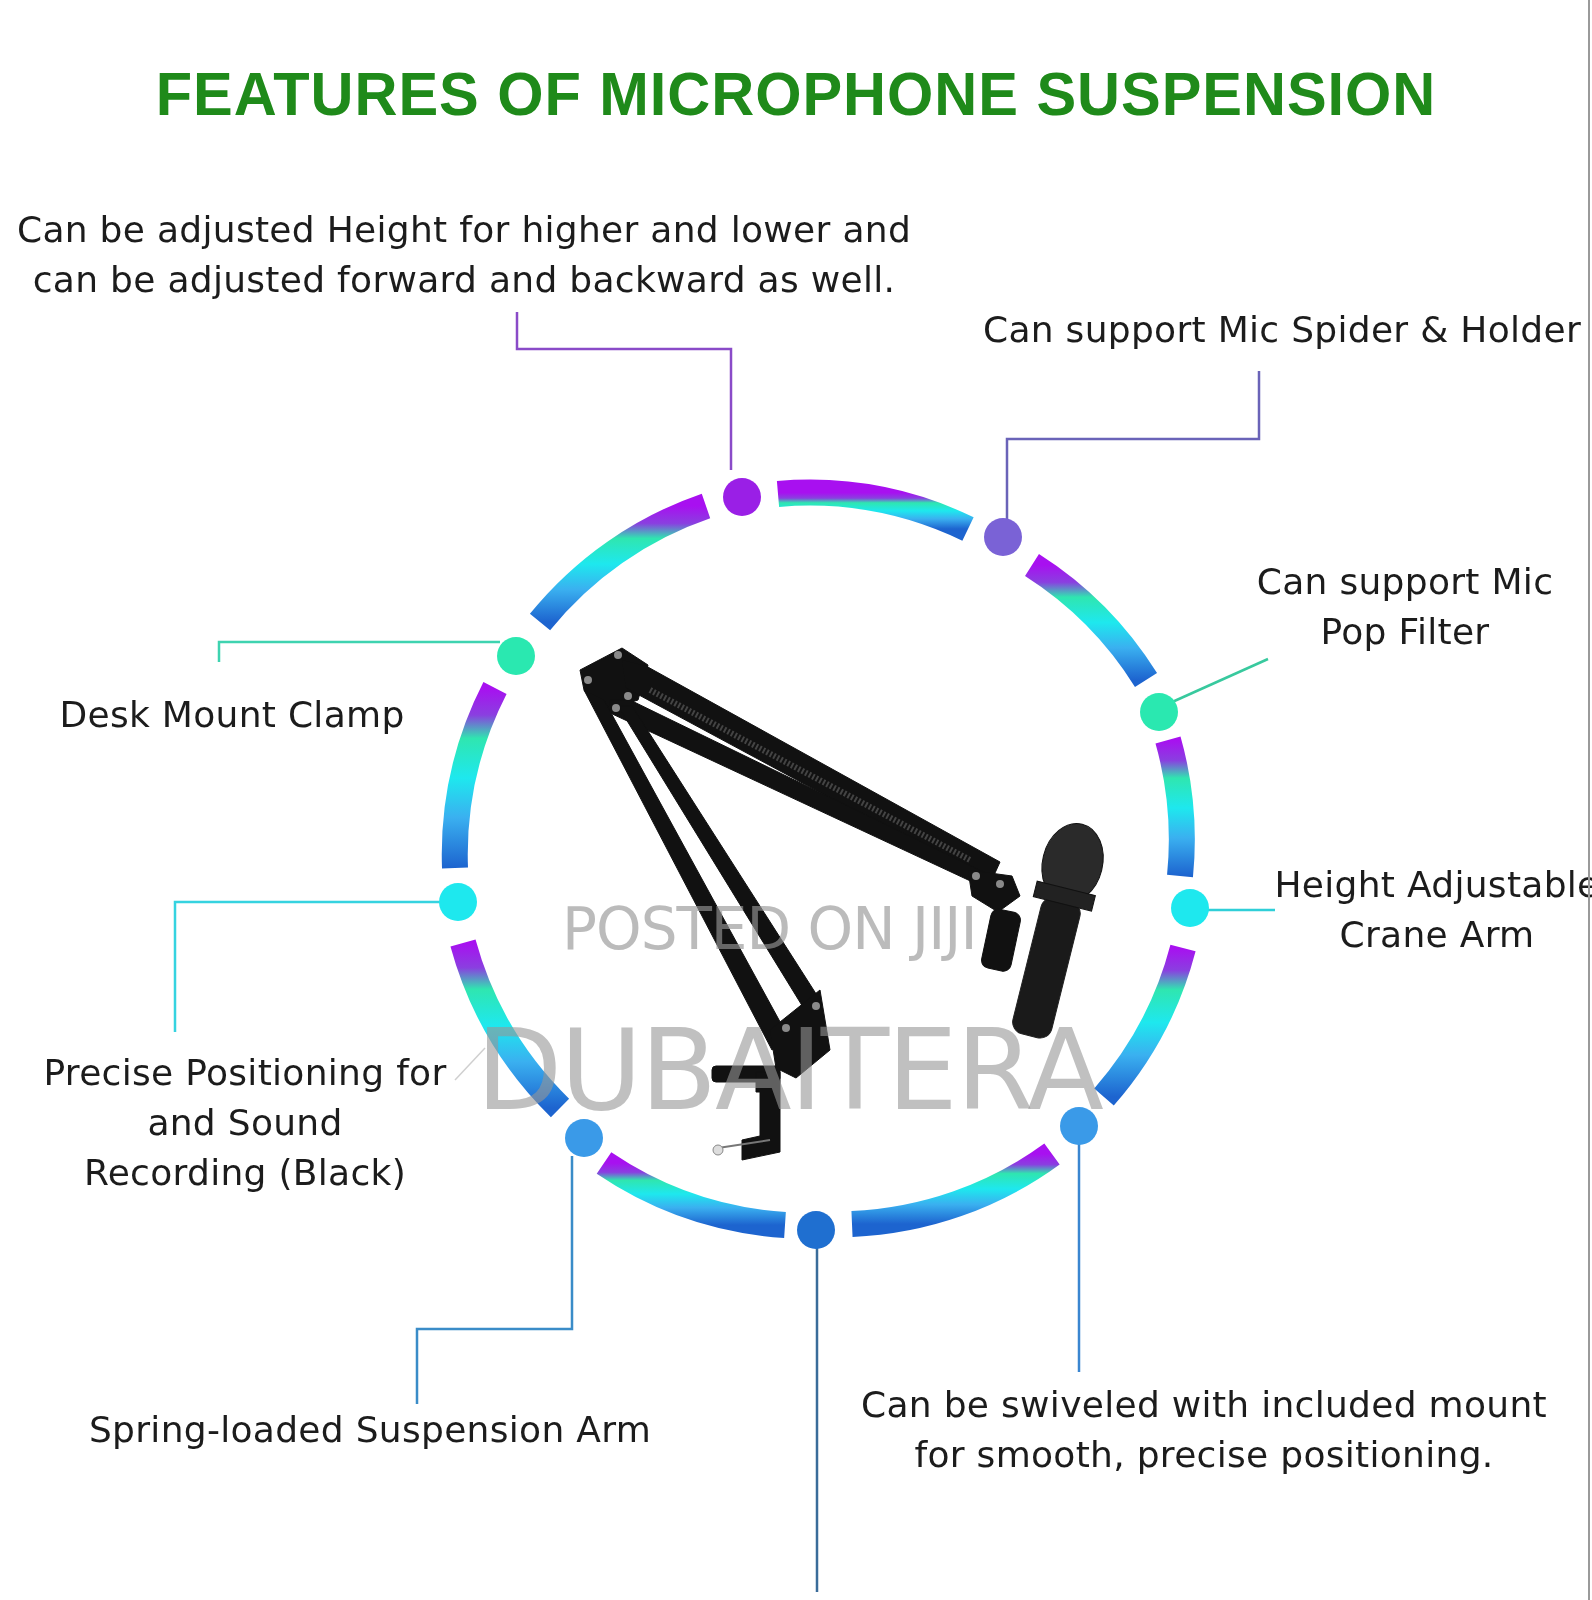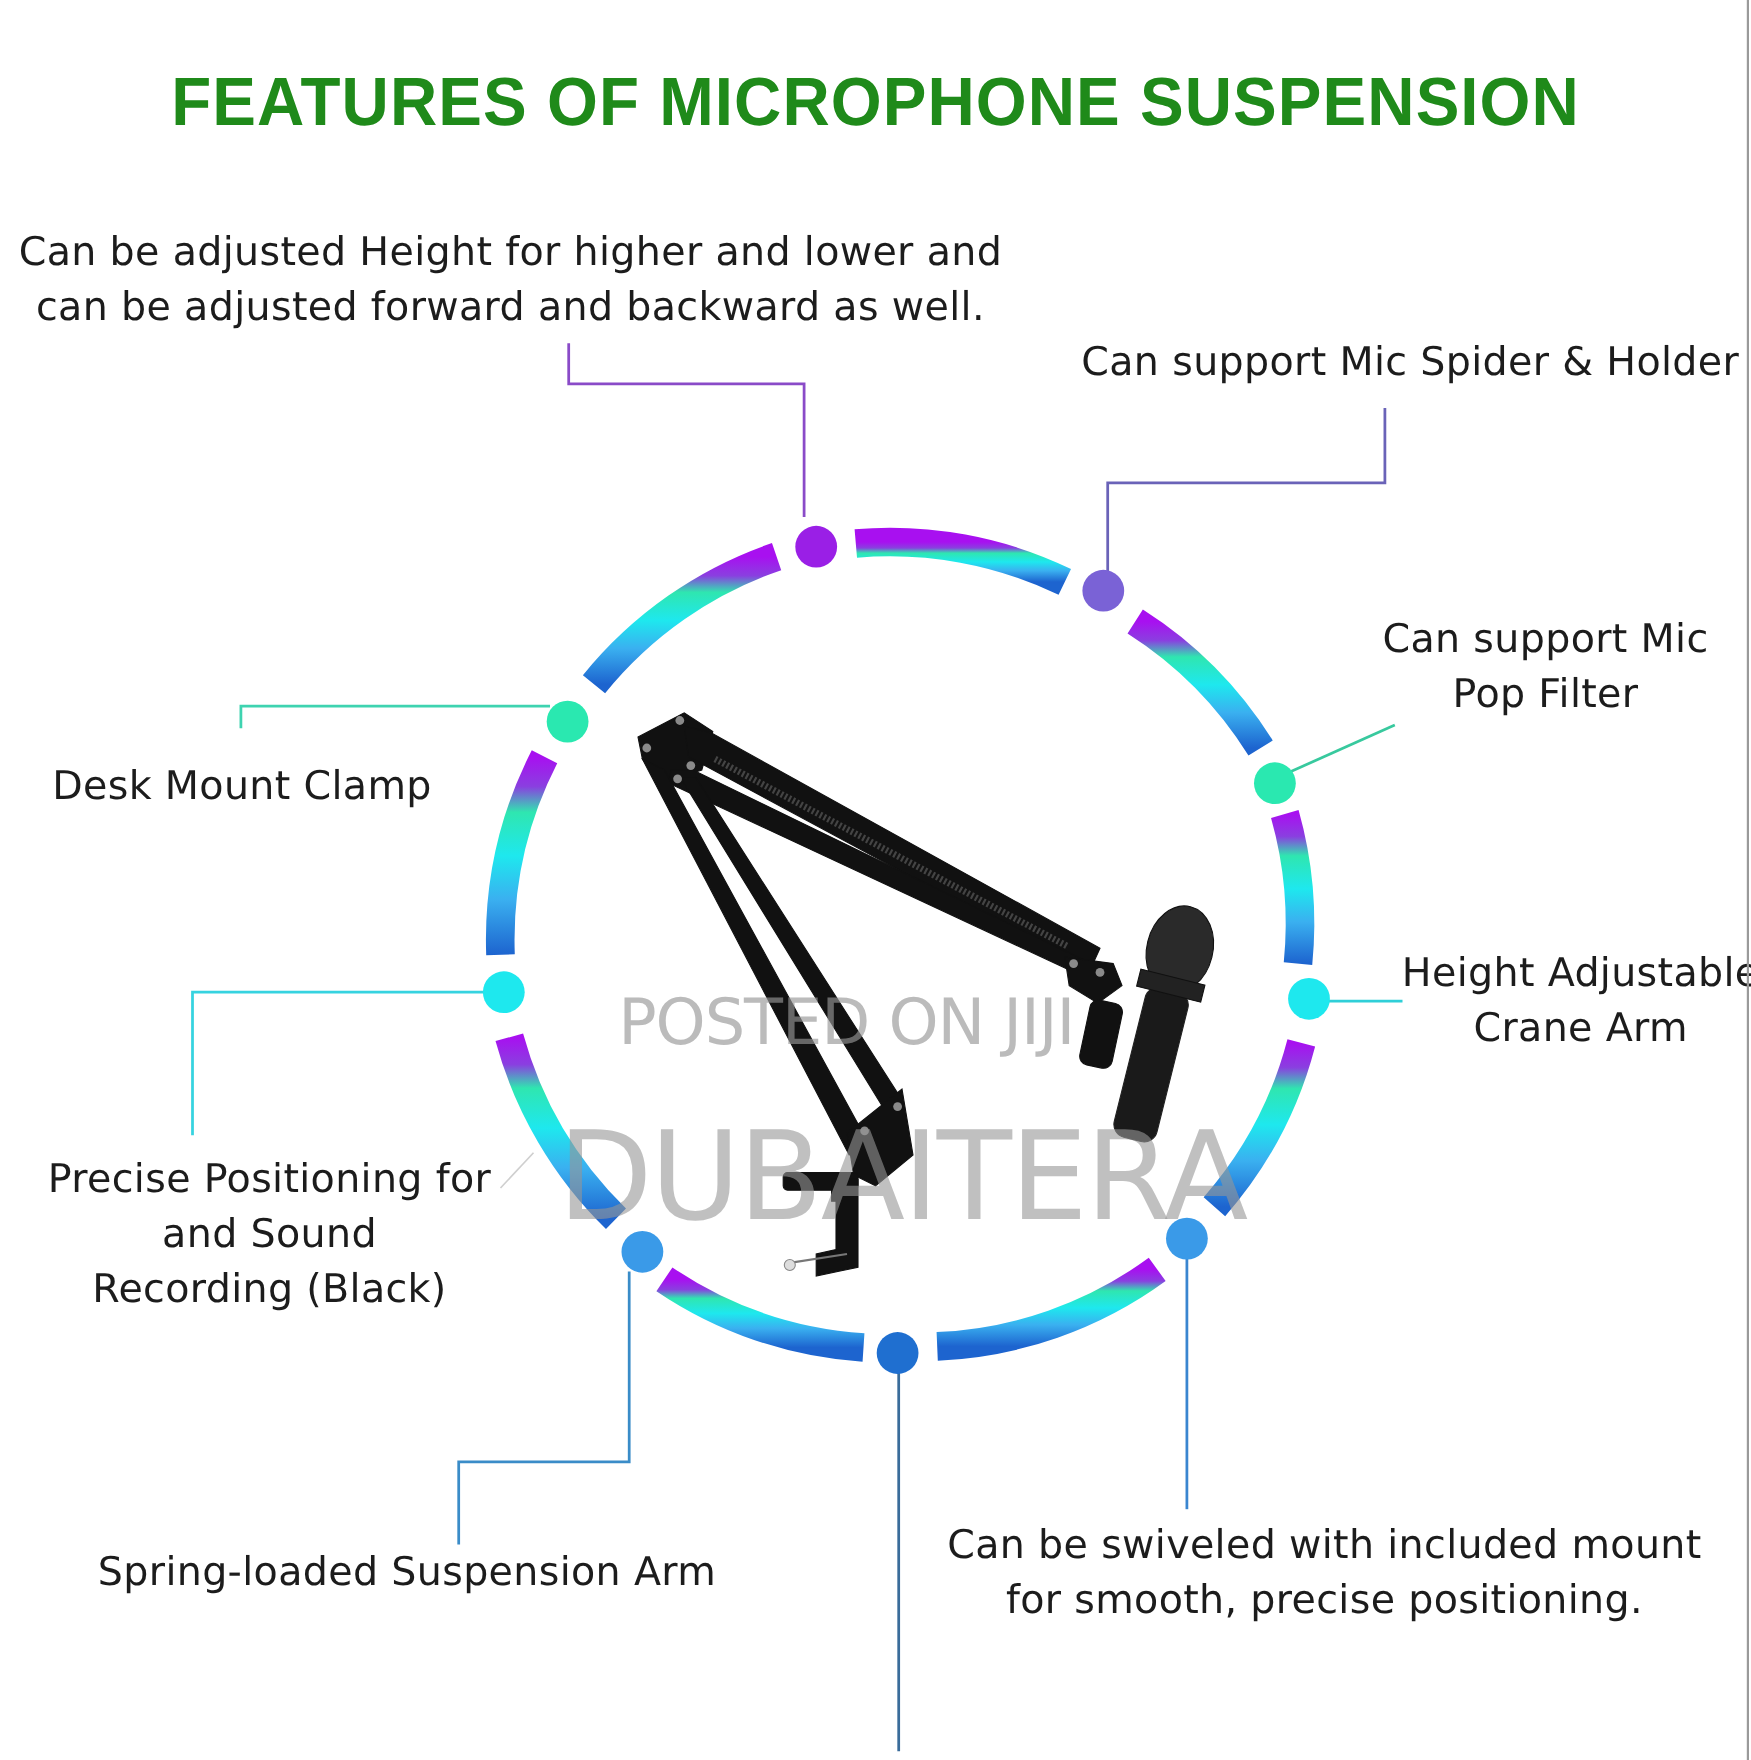--- a/index.html
+++ b/index.html
@@ -2,21 +2,21 @@
 <html><head>
 <meta charset="utf-8">
 <style>
   html, body { margin:0; padding:0; background:#ffffff; }
   body { width:1592px; height:1600px; position:relative; overflow:hidden; font-family:"DejaVu Sans", sans-serif; color:#1a1a1a; }
   .title { position:absolute; left:0; top:58px; width:1592px; text-align:center; font-family:"Liberation Sans", sans-serif; font-weight:700; font-size:62px; letter-spacing:1px; color:#1f8a1a; transform:scaleX(0.96); transform-origin:center; }
   .label { position:absolute; font-family:"DejaVu Sans", sans-serif; font-size:36px; line-height:50px; color:#1c1c1c; text-align:center; white-space:nowrap; letter-spacing:0.3px; }
   .label .ln { display:block; }
   svg.diagram { position:absolute; left:0; top:0; }
   .wm1 { position:absolute; left:562px; top:895px; font-family:"DejaVu Sans", sans-serif; font-size:58px; color:rgba(150,150,150,0.65); white-space:nowrap; letter-spacing:-1px; }
-  .wm2 { position:absolute; left:507px; top:1005px; font-family:"DejaVu Sans", sans-serif; font-size:112px; color:rgba(150,150,150,0.6); white-space:nowrap; letter-spacing:-2px; }
+  .wm2 { position:absolute; left:476px; top:1005px; font-family:"DejaVu Sans", sans-serif; font-size:112px; color:rgba(150,150,150,0.6); white-space:nowrap; letter-spacing:-2px; }
   .edge { position:absolute; left:1588px; top:0; width:2px; height:1600px; background:#9a9a9a; }
 </style>
 </head>
 <body>
 
 <div class="title">FEATURES OF MICROPHONE SUSPENSION</div>
 
 <svg class="diagram" width="1592" height="1600" viewBox="0 0 1592 1600" xmlns="http://www.w3.org/2000/svg">
   <defs>
     <linearGradient id="ringGrad" x1="0" y1="0" x2="0" y2="1" gradientUnits="objectBoundingBox">
@@ -144,20 +144,20 @@
 <div class="label" style="left:60px; top:1405px; width:620px;">
   <span class="ln">Spring-loaded Suspension Arm</span>
 </div>
 
 <div class="label" style="left:20px; top:1048px; width:450px;">
   <span class="ln">Precise Positioning for</span>
   <span class="ln">and Sound</span>
   <span class="ln">Recording (Black)</span>
 </div>
 
-<div class="label" style="left:20px; top:690px; width:400px;">
+<div class="label" style="left:32px; top:690px; width:400px;">
   <span class="ln">Desk Mount Clamp</span>
 </div>
 
 <div class="wm1">POSTED ON JIJI</div>
 <div class="wm2">DUBAITERA</div>
 
 <div class="edge"></div>
 
 </body></html>

